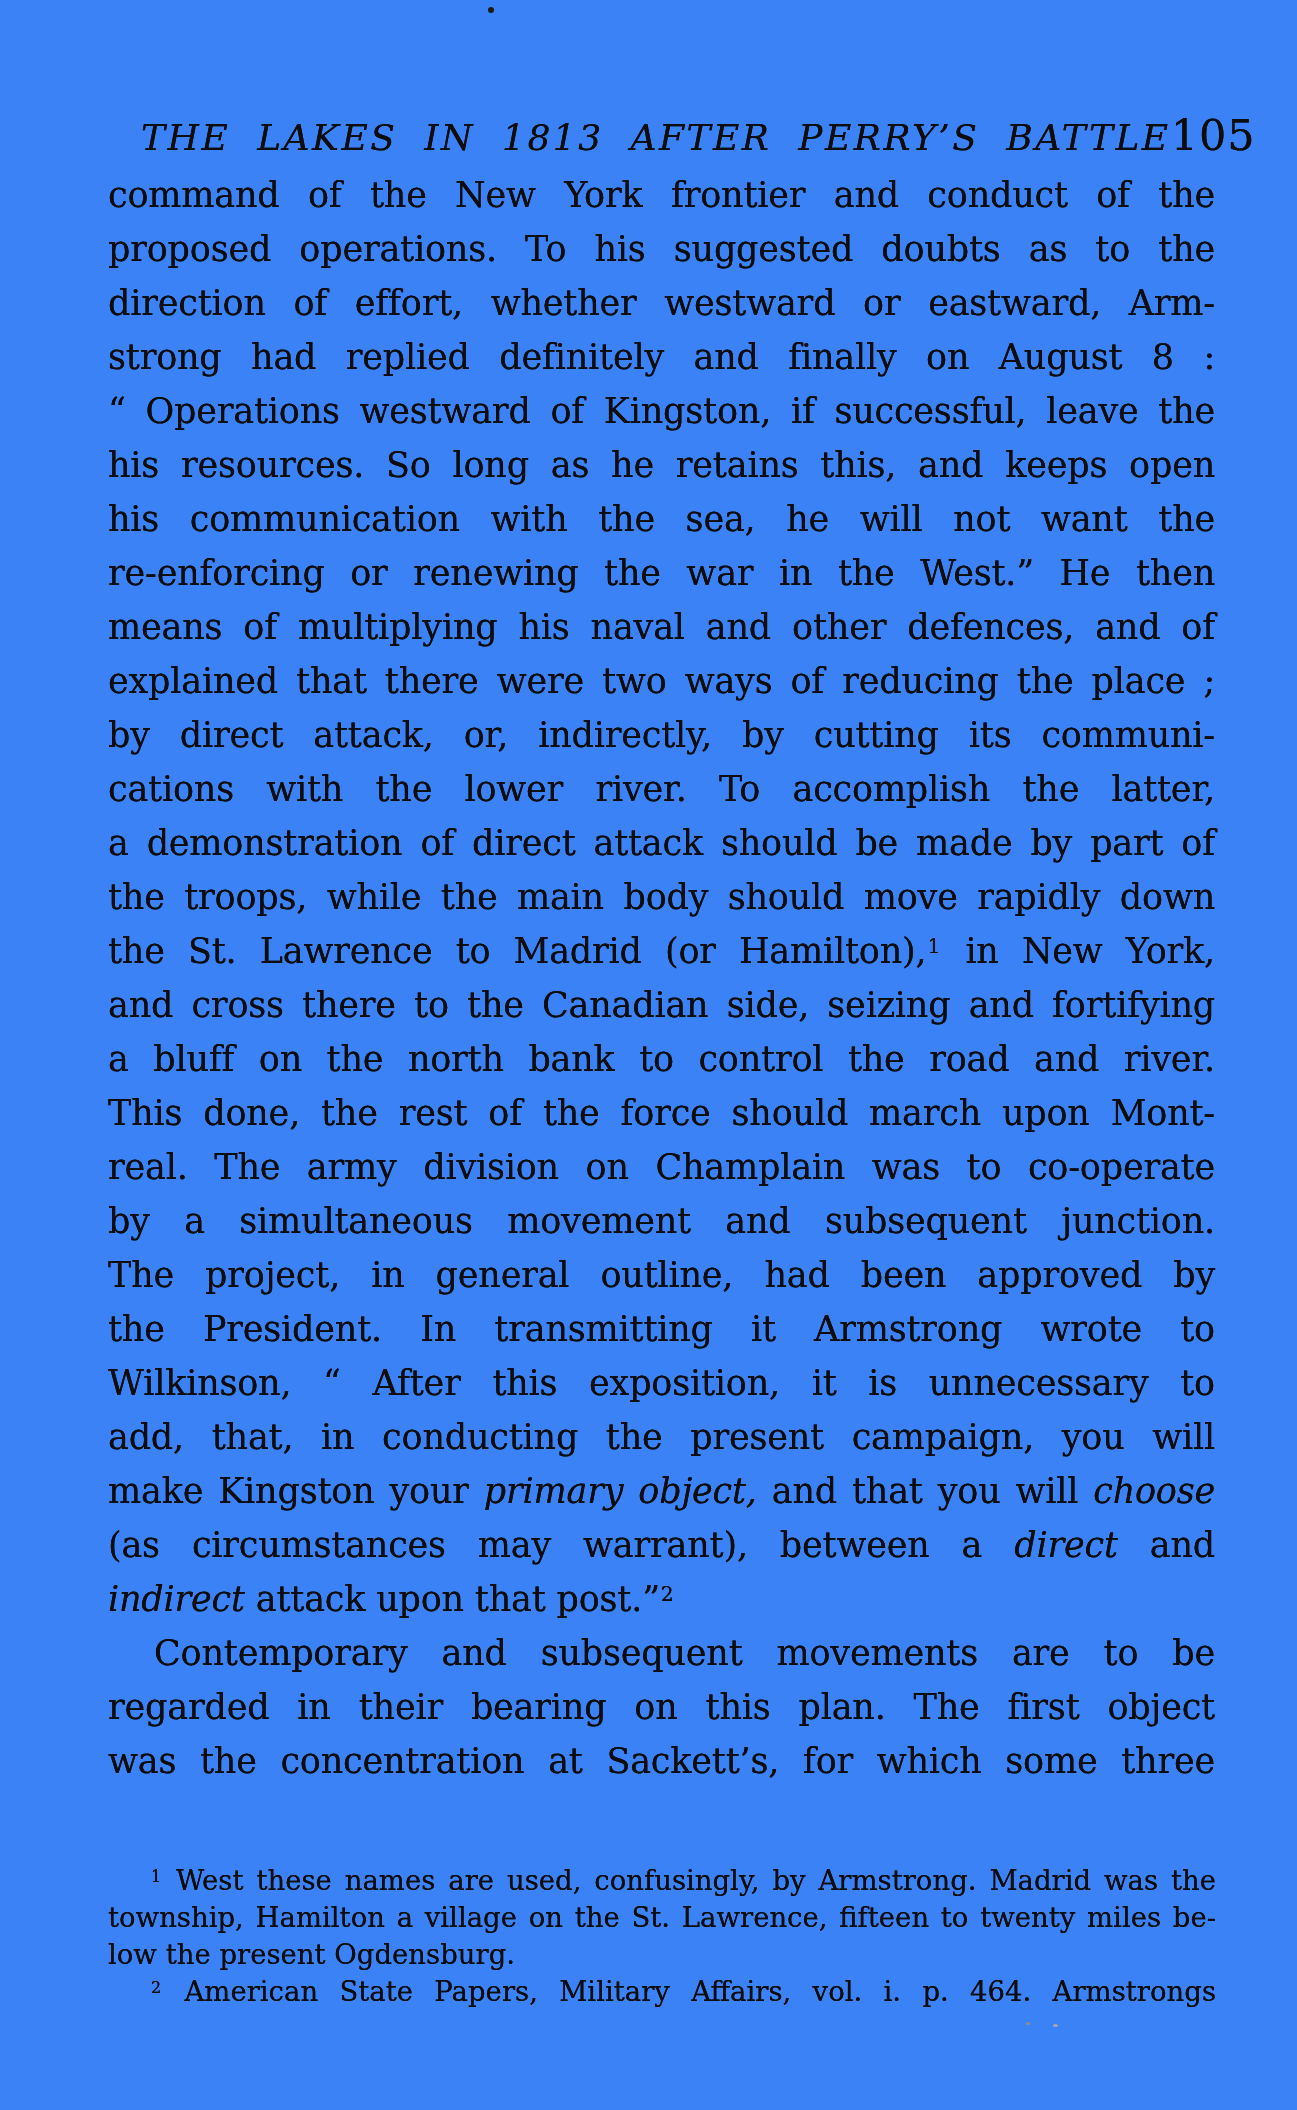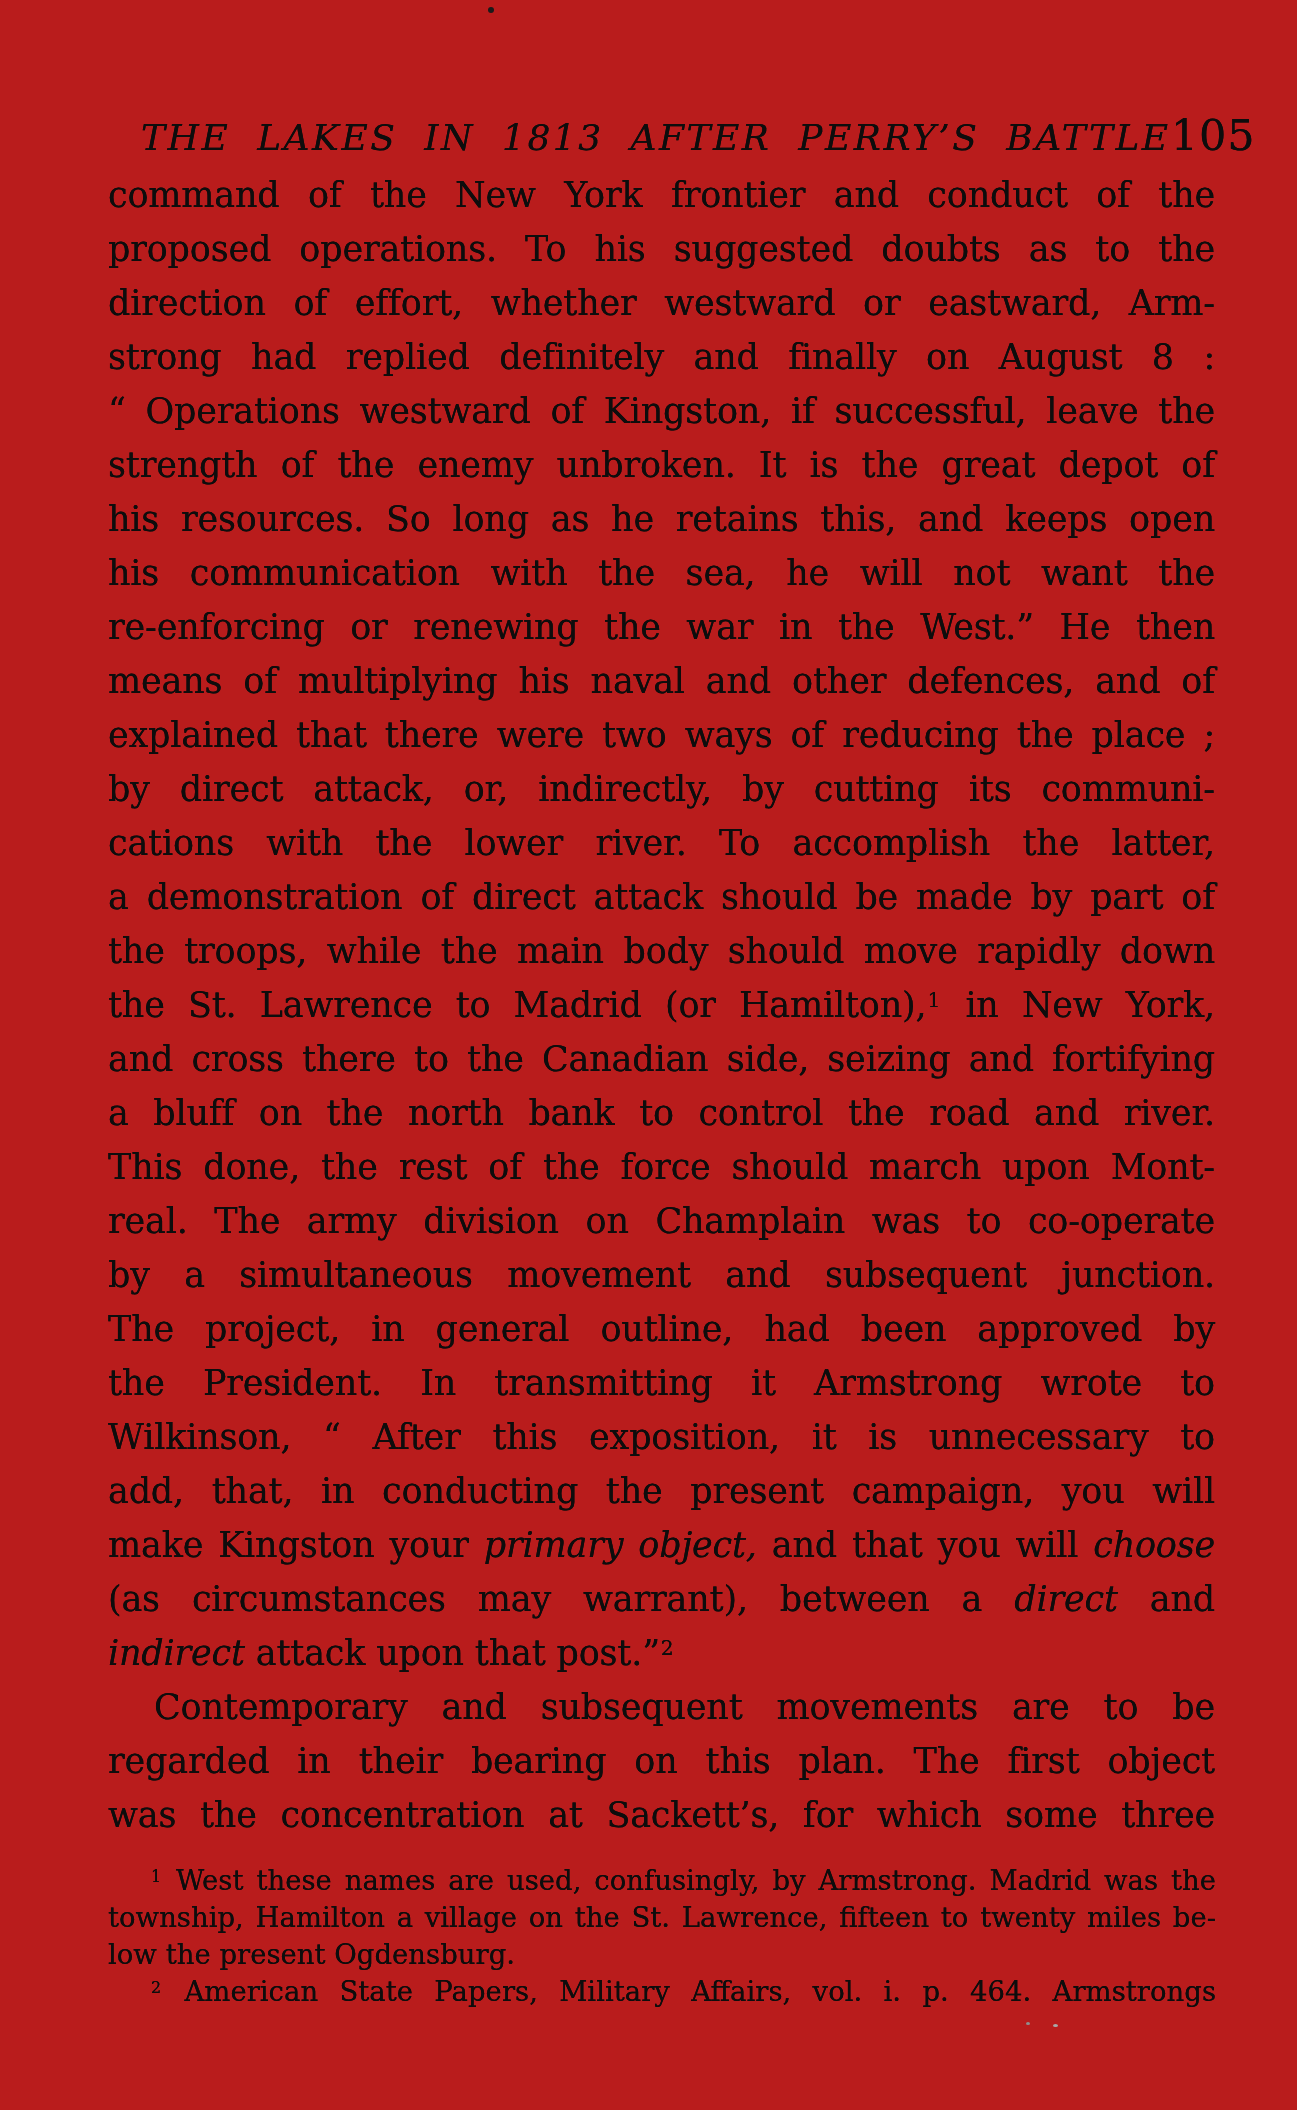--- a/index.html
+++ b/index.html
@@ -1,20 +1,20 @@
 <!DOCTYPE html>
 <html><head>
 <meta charset="utf-8">
 <style>
   html, body { margin: 0; padding: 0; background: #ffffff; }
   .page {
     position: relative;
     width: 1297px;
     height: 2110px;
-    background: #b91c1c;
+    background: #3b82f6;
     overflow: hidden;
     font-family: "DejaVu Serif", "Liberation Serif", serif;
     color: #0d0d0d;
   }
   .page * { text-shadow: 0 0 0.6px currentColor; }
 
   .header {
     position: absolute;
     top: 86px;
     left: 141px;
@@ -101,21 +101,20 @@
     <span class="pagenum">105</span>
   </div>
 
   <div class="bodytext">
     <div>
         <div class="bl"><span>command of the New York frontier and conduct of the</span></div>
         <div class="bl"><span>proposed operations. To his suggested doubts as to the</span></div>
         <div class="bl"><span>direction of effort, whether westward or eastward, Arm-</span></div>
         <div class="bl"><span>strong had replied definitely and finally on August 8 :</span></div>
         <div class="bl"><span>“ Operations westward of Kingston, if successful, leave the</span></div>
-        <div class="bl"><span>strength of the enemy unbroken. It is the great depot of</span></div>
         <div class="bl"><span>his resources. So long as he retains this, and keeps open</span></div>
         <div class="bl"><span>his communication with the sea, he will not want the</span></div>
         <div class="bl"><span>re-enforcing or renewing the war in the West.” He then</span></div>
         <div class="bl"><span>means of multiplying his naval and other defences, and of</span></div>
         <div class="bl"><span>explained that there were two ways of reducing the place ;</span></div>
         <div class="bl"><span>by direct attack, or, indirectly, by cutting its communi-</span></div>
         <div class="bl"><span>cations with the lower river. To accomplish the latter,</span></div>
         <div class="bl"><span>a demonstration of direct attack should be made by part of</span></div>
         <div class="bl"><span>the troops, while the main body should move rapidly down</span></div>
         <div class="bl"><span>the St. Lawrence to Madrid (or Hamilton),</span><sup class="fnmark">1</sup><span> in New York,</span></div>

